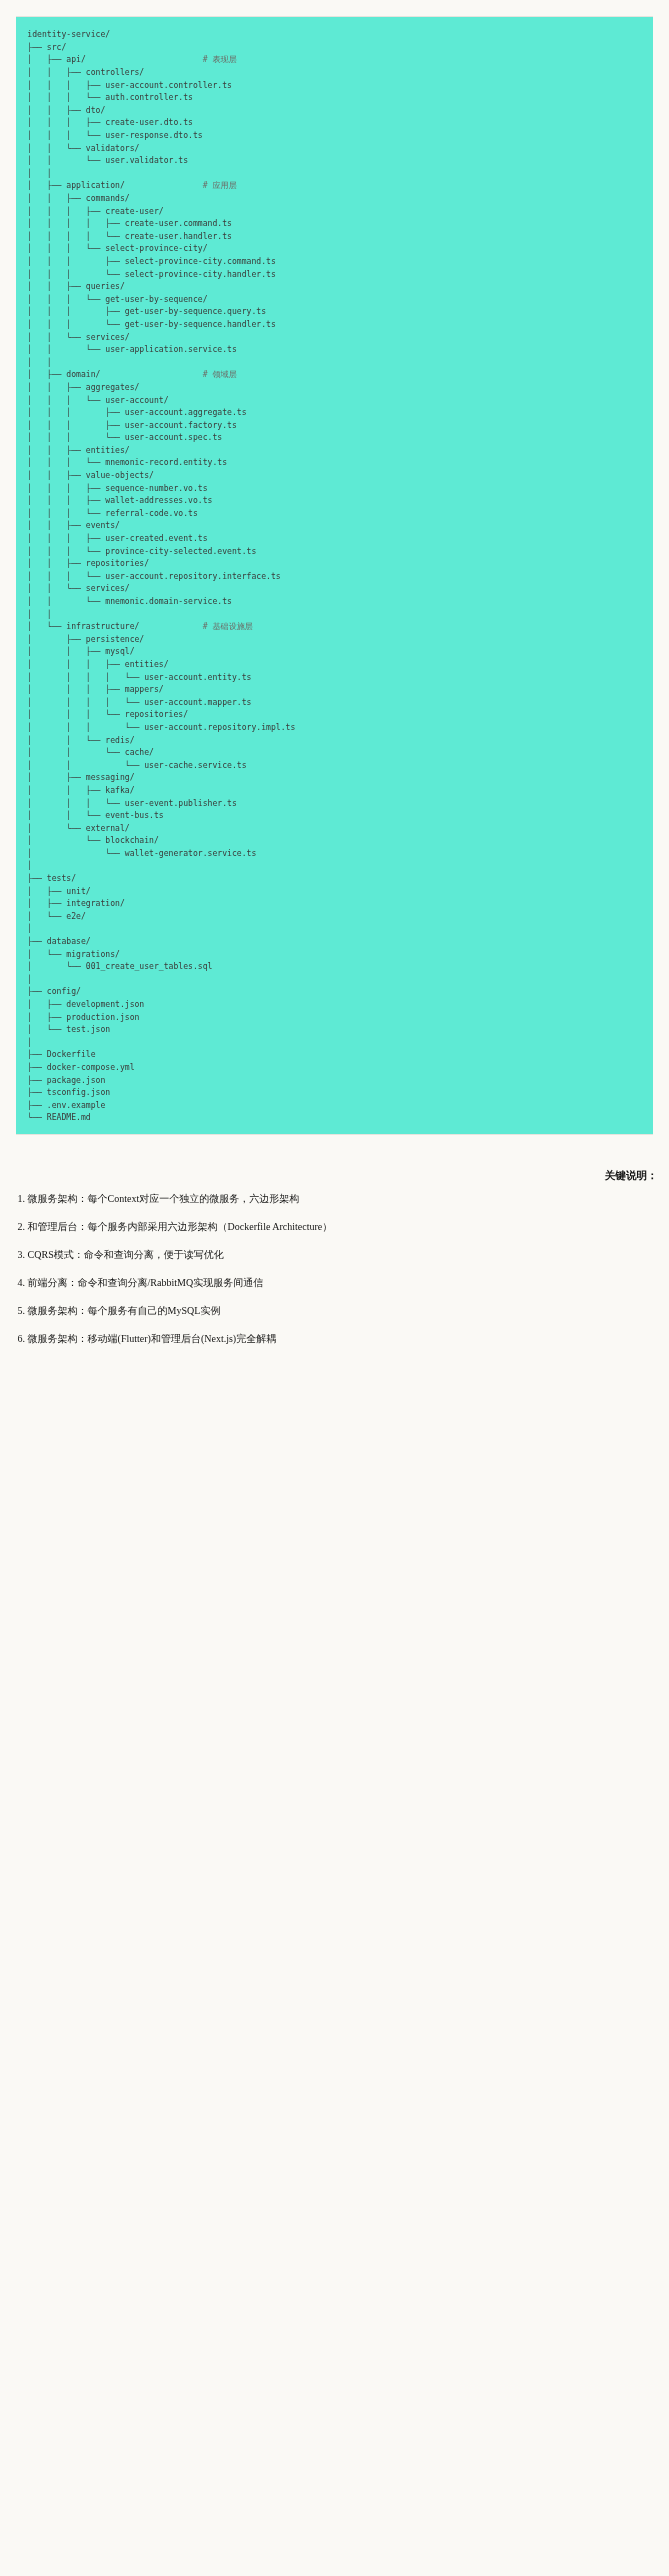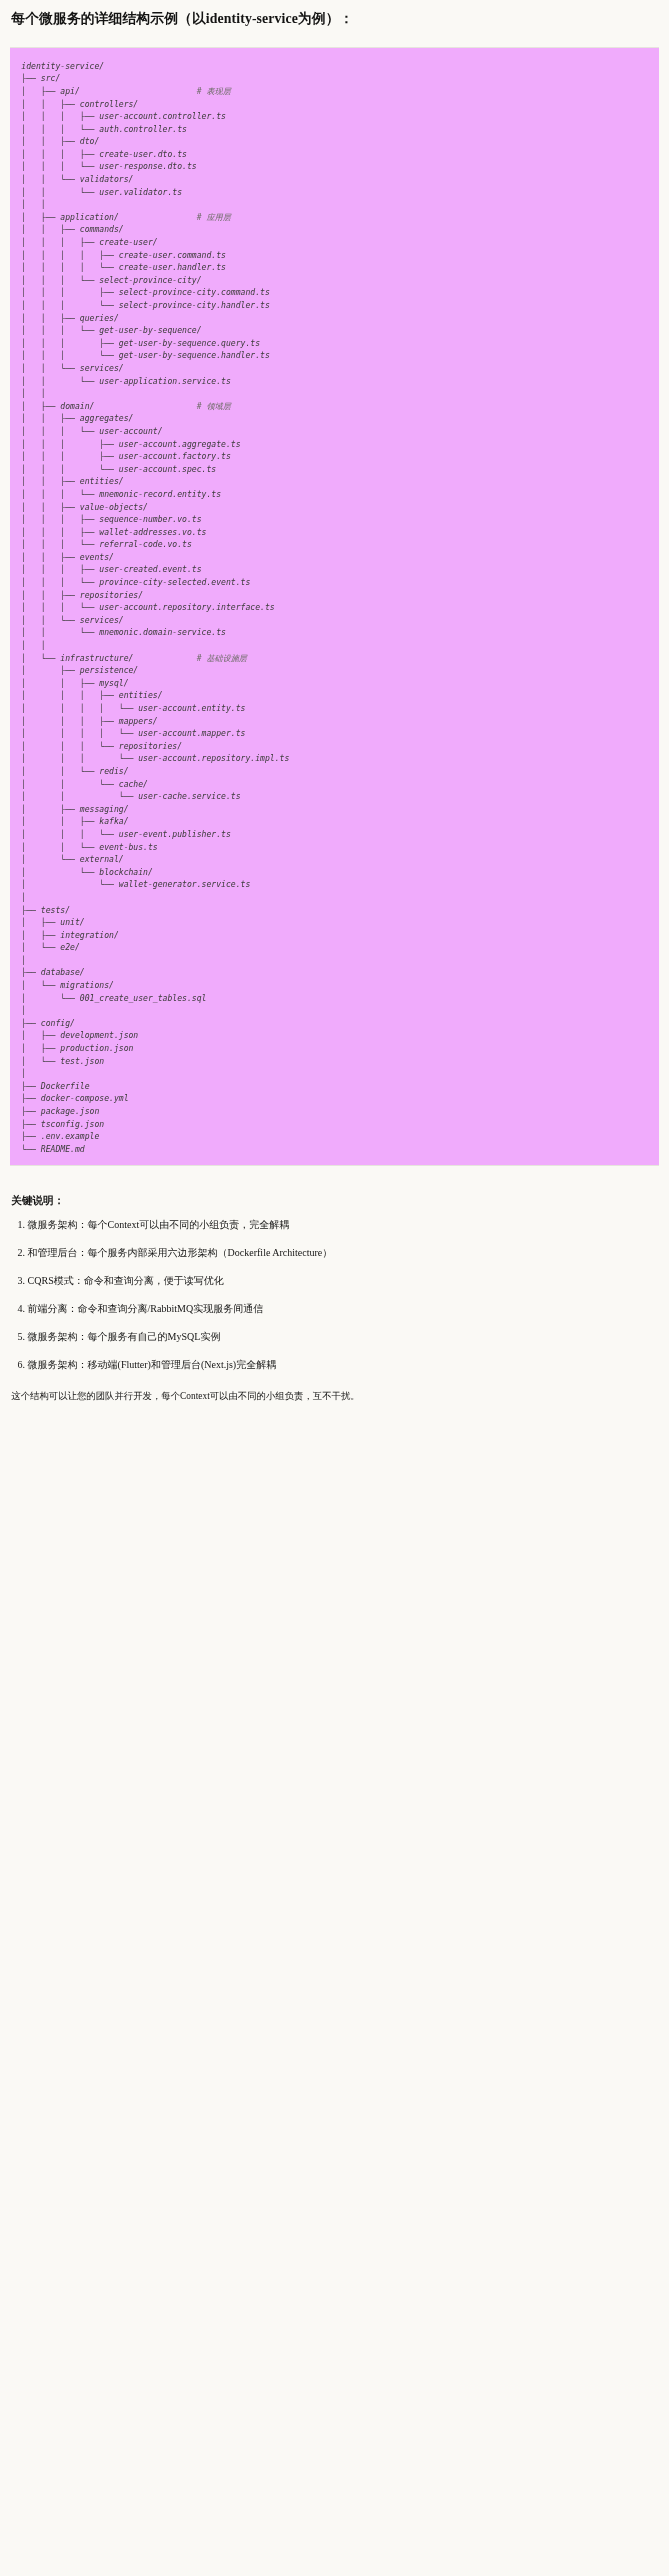--- a/index.html
+++ b/index.html
@@ -29,26 +29,25 @@
     font-size: 13.8px;
     line-height: 1.35;
     padding: 10px 11.3px 8.8px 11.3px;
     margin: 0;
     letter-spacing: 0.1px;
     color: #141413;
   }
 
   
   .code-card {
-    background: #f0abfc;
+    background: #5eead4;
     border-top: 0.6px solid #e6e4dd;
     border-bottom: 0.6px solid #e6e4dd;
     padding: 11.3px 0 10px 0;
-    margin: 10px;
-    font-style: italic;
+    margin: 16px;
   }
   pre.tree {
     margin: 0;
     padding: 0 11.3px;
     font-family: "DejaVu Sans Mono", "Liberation Mono", monospace;
     font-size: 8.1px;
     line-height: 12.6px;
     color: #3a3a38;
     white-space: pre;
     overflow: visible;
@@ -62,20 +61,21 @@
   
   .notes {
     padding: 6.3px 11.3px 0 11.3px;
   }
   .notes h2 {
     font-family: Liberation Sans, sans-serif;
     font-weight: bold;
     font-size: 10.6px;
     margin: 11.3px 0 8.8px 0;
     color: #141413;
+    text-align: right;
   }
   ol.note-list {
     margin: 0;
     padding: 0 0 0 16.3px;
     list-style: decimal;
   }
   ol.note-list > li {
     font-size: 10px;
     line-height: 1.55;
     margin: 0 0 12.5px 0;
@@ -96,21 +96,20 @@
     margin: 16.3px 0 0 0;
     padding: 0 0 13.8px 0;
     color: #141413;
   }
 </style>
 </head>
 <body>
 
 <div class="page">
 
-  <h1 class="doc-title">每个微服务的详细结构示例（以identity-service为例）：</h1>
 
   <div class="code-card">
     <pre class="tree">identity-service/
 ├── src/
 │   ├── api/                        <span class="cmt"># 表现层</span>
 │   │   ├── controllers/
 │   │   │   ├── user-account.controller.ts
 │   │   │   └── auth.controller.ts
 │   │   ├── dto/
 │   │   │   ├── create-user.dto.ts
@@ -193,36 +192,35 @@
 ├── tsconfig.json
 ├── .env.example
 └── README.md</pre>
   </div>
 
   <div class="notes">
     <h2>关键说明：</h2>
 
     <ol class="note-list">
       <li>
-        <span class="note-term">微服务架构</span><span class="note-sep">：</span><span class="note-desc">每个Context可以由不同的小组负责，完全解耦</span>
+        <span class="note-term">微服务架构</span><span class="note-sep">：</span><span class="note-desc">每个Context对应一个独立的微服务，六边形架构</span>
       </li>
       <li>
         <span class="note-term">和管理后台</span><span class="note-sep">：</span><span class="note-desc">每个服务内部采用六边形架构（Dockerfile Architecture）</span>
       </li>
       <li>
         <span class="note-term">CQRS模式</span><span class="note-sep">：</span><span class="note-desc">命令和查询分离，便于读写优化</span>
       </li>
       <li>
         <span class="note-term">前端分离</span><span class="note-sep">：</span><span class="note-desc">命令和查询分离/RabbitMQ实现服务间通信</span>
       </li>
       <li>
         <span class="note-term">微服务架构</span><span class="note-sep">：</span><span class="note-desc">每个服务有自己的MySQL实例</span>
       </li>
       <li>
         <span class="note-term">微服务架构</span><span class="note-sep">：</span><span class="note-desc">移动端(Flutter)和管理后台(Next.js)完全解耦</span>
       </li>
     </ol>
 
-    <p class="closing">这个结构可以让您的团队并行开发，每个Context可以由不同的小组负责，互不干扰。</p>
   </div>
 
 </div>
 
 
 </body></html>

